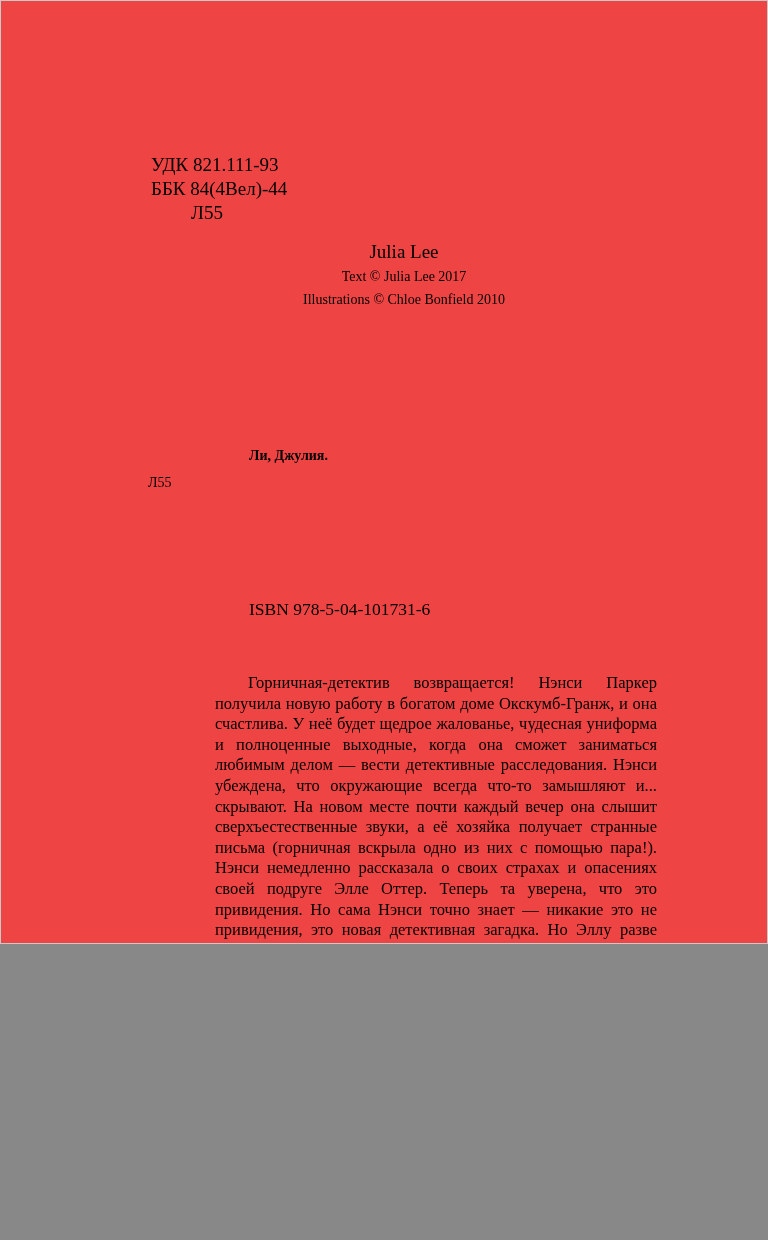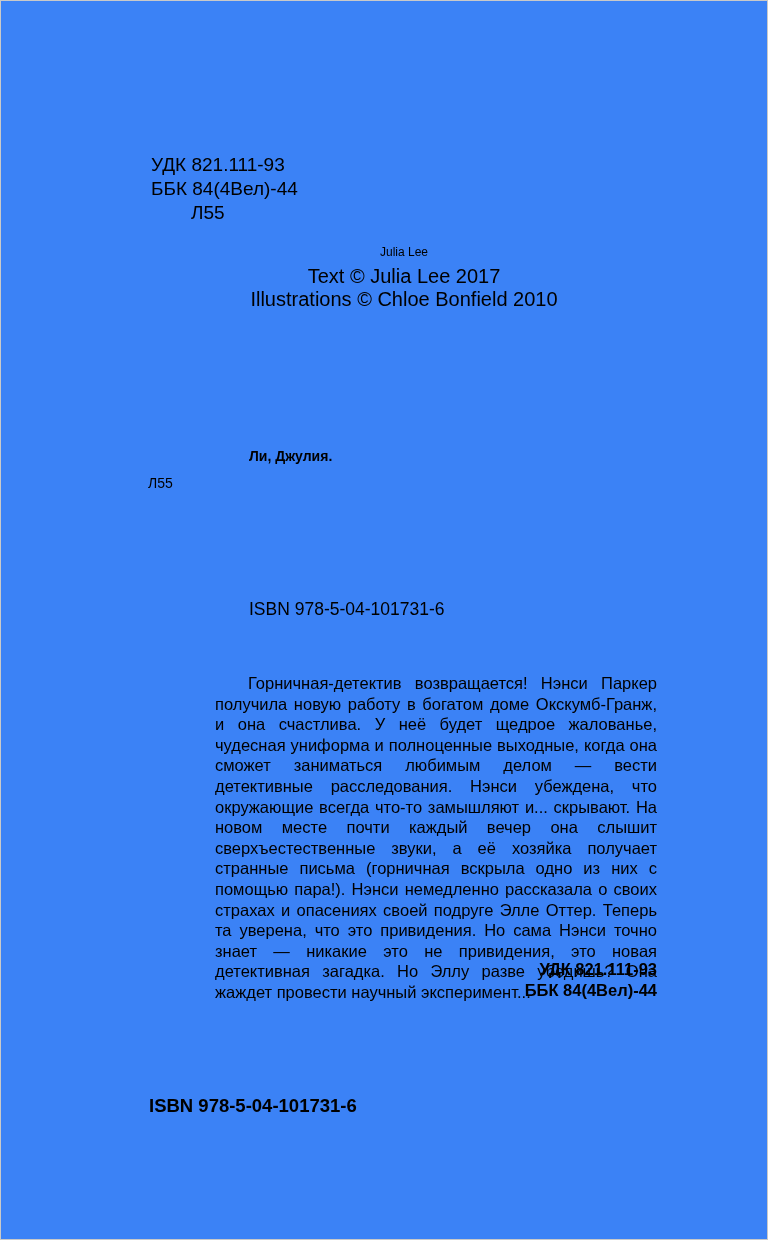--- a/index.html
+++ b/index.html
@@ -3,25 +3,25 @@
 <meta charset="utf-8">
 <style>
   html, body {
     margin: 0;
     padding: 0;
     background: #888;
   }
   .page {
     position: relative;
     width: 768px;
-    height: 1240px;
+    height: 944px;
     margin: 0 auto;
-    background: #3b82f6;
+    background: #ef4444;
     color: #000000;
-    font-family: Liberation Sans, sans-serif;
+    font-family: Liberation Serif, serif;
     box-sizing: border-box;
     border: 1px solid #c9c9c9;
     overflow: hidden;
   }
 
   
   .top-codes {
     position: absolute;
     top: 152px;
     left: 150px;
@@ -34,30 +34,30 @@
 
   
   .title-block {
     position: absolute;
     top: 238px;
     left: 150px;
     width: 506px;
     text-align: center;
   }
   .title-block .author-en {
-    font-size: 12px;
+    font-size: 19px;
     line-height: 26px;
   }
   .title-block .title-en {
     font-size: 21px;
     line-height: 28px;
     letter-spacing: 0.3px;
   }
   .title-block .copy-line {
-    font-size: 20px;
+    font-size: 14px;
     line-height: 23px;
   }
 
   .original-note {
     position: absolute;
     top: 352px;
     left: 140px;
     width: 520px;
     text-align: center;
     font-size: 18px;

